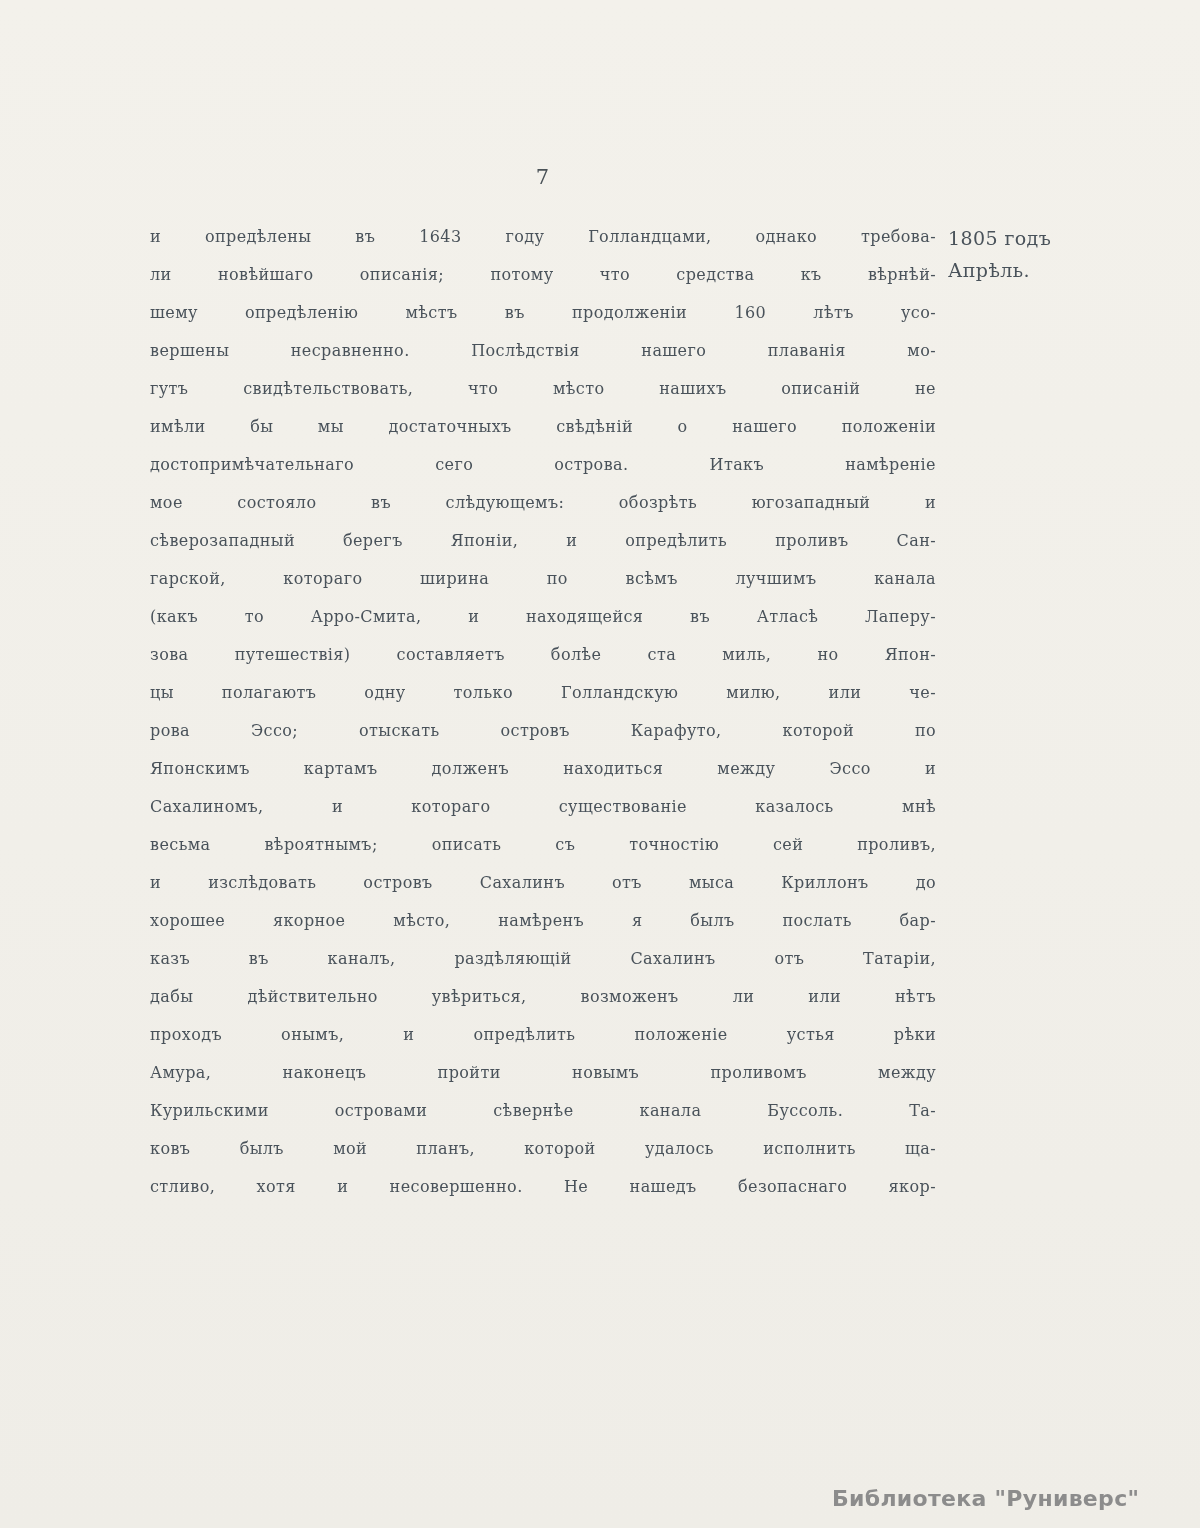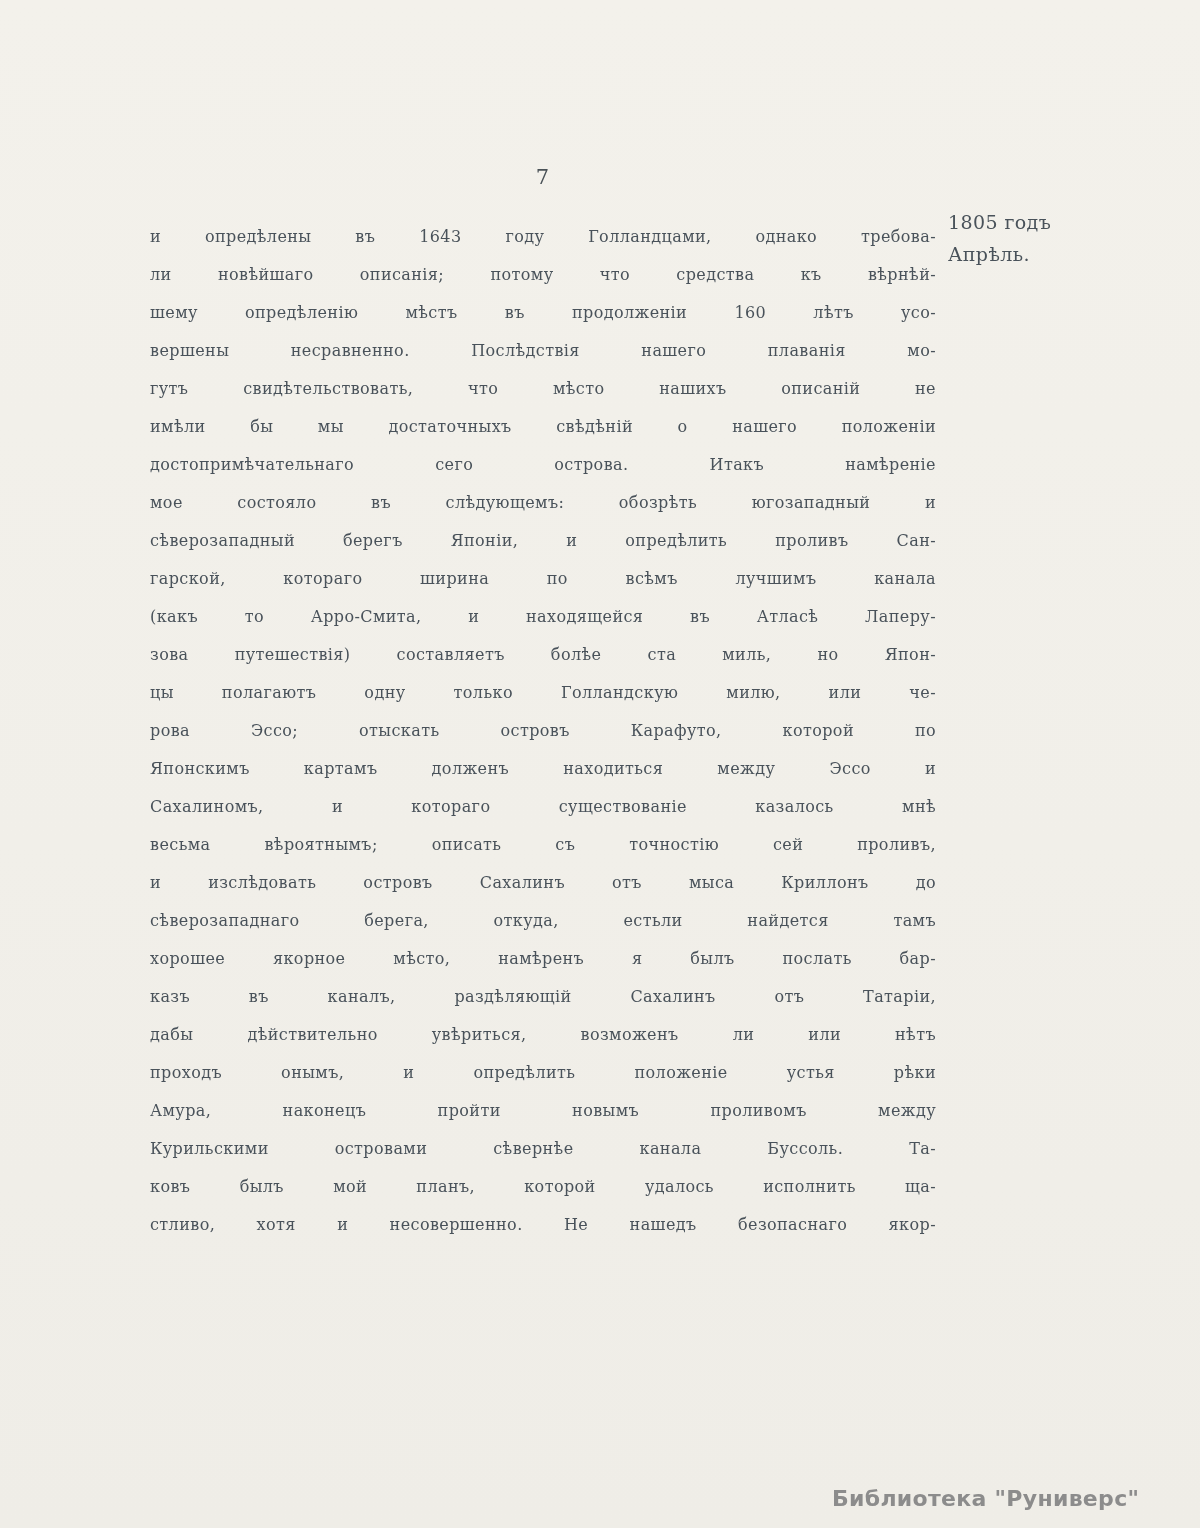--- a/index.html
+++ b/index.html
@@ -40,21 +40,21 @@
     letter-spacing: 0.4px;
     word-spacing: 2px;
     text-align: justify;
     text-align-last: justify;
     white-space: normal;
     color: #49525a;
   }
   .margin-note {
     position: absolute;
     left: 948px;
-    top: 206px;
+    top: 222px;
     width: 180px;
     font-size: 19px;
     line-height: 32px;
     letter-spacing: 0.4px;
     color: #49525a;
   }
   .watermark {
     position: absolute;
     left: 832px;
     top: 1486px;
@@ -89,21 +89,20 @@
       <div class="line">сѣверозападный берегъ Японіи, и опредѣлить проливъ Сан-</div>
       <div class="line">гарской, котораго ширина по всѣмъ лучшимъ канала</div>
       <div class="line">(какъ то Арро-Смита, и находящейся въ Атласѣ Лаперу-</div>
       <div class="line">зова путешествія) составляетъ болѣе ста миль, но Япон-</div>
       <div class="line">цы полагаютъ одну только Голландскую милю, или че-</div>
       <div class="line">рова Эссо; отыскать островъ Карафуто, которой по</div>
       <div class="line">Японскимъ картамъ долженъ находиться между Эссо и</div>
       <div class="line">Сахалиномъ, и котораго существованіе казалось мнѣ</div>
       <div class="line">весьма вѣроятнымъ; описать съ точностію сей проливъ,</div>
       <div class="line">и изслѣдовать островъ Сахалинъ отъ мыса Криллонъ до</div>
-      <div class="line">сѣверозападнаго берега, откуда, естьли найдется тамъ</div>
       <div class="line">хорошее якорное мѣсто, намѣренъ я былъ послать бар-</div>
       <div class="line">казъ въ каналъ, раздѣляющій Сахалинъ отъ Татаріи,</div>
       <div class="line">дабы дѣйствительно увѣриться, возможенъ ли или нѣтъ</div>
       <div class="line">проходъ онымъ, и опредѣлить положеніе устья рѣки</div>
       <div class="line">Амура, наконецъ пройти новымъ проливомъ между</div>
       <div class="line">Курильскими островами сѣвернѣе канала Буссоль. Та-</div>
       <div class="line">ковъ былъ мой планъ, которой удалось исполнить ща-</div>
       <div class="line">стливо, хотя и несовершенно. Не нашедъ безопаснаго якор-</div>
     </div>
 

